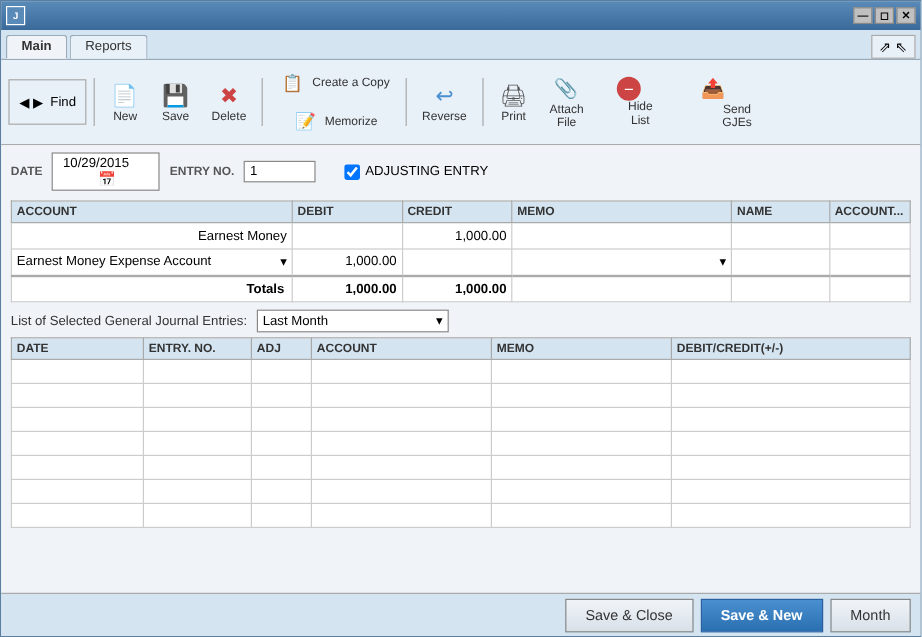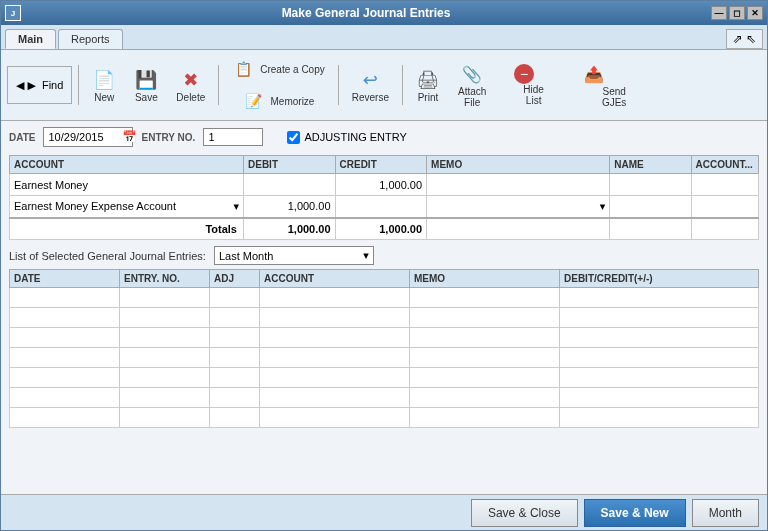--- a/index.html
+++ b/index.html
@@ -25,29 +25,29 @@
     .tool-icon { width: 24px; height: 24px; display: flex; align-items: center; justify-content: center; font-size: 16px; }
     .tool-separator { width: 1px; height: 40px; background: #aaa; margin: 0 2px; }
     .find-btn { background: #e8f0f8; border: 1px solid #aaa; padding: 3px 8px; cursor: pointer; font-size: 11px; display: flex; align-items: center; gap: 3px; height: 38px; }
 
     
     .content { flex: 1; background: #f0f4f8; padding: 6px 8px; overflow: hidden; }
 
     
     .entry-row { display: flex; align-items: center; gap: 8px; margin-bottom: 8px; }
     .field-label { font-size: 10px; color: #555; font-weight: bold; }
-    .date-input { border: 1px solid #888; background: white; padding: 2px 4px; font-size: 11px; width: 90px; display: flex; align-items: center; }
+    .date-input { border: 1px solid #888; background: white; padding: 2px 4px; font-size: 11px; width: 90px; display: flex; align-items: center; flex-direction: column; }
     .date-icon { margin-left: 2px; color: #555; font-size: 12px; }
     .entry-no-input { border: 1px solid #888; background: white; padding: 2px 4px; font-size: 11px; width: 60px; }
     .checkbox-row { display: flex; align-items: center; gap: 4px; margin-left: 16px; }
 
     
     .journal-table { width: 100%; border-collapse: collapse; border: 1px solid #aaa; background: white; margin-bottom: 6px; }
     .journal-table th { background: #d4e4f0; border: 1px solid #aaa; padding: 3px 4px; text-align: left; font-size: 10px; font-weight: bold; color: #333; }
-    .journal-table td { border: 1px solid #ccc; padding: 2px 4px; font-size: 11px; height: 22px; }
+    .journal-table td { border: 1px solid #ccc; padding: 2px 4px; font-size: 11px; height: 22px; text-align: right; }
     .account-col { width: 230px; }
     .debit-col { width: 90px; text-align: right; }
     .credit-col { width: 90px; text-align: right; }
     .memo-col { width: 180px; }
     .name-col { width: 80px; }
     .billab-col { width: 40px; }
     .totals-row td { font-weight: bold; border-top: 2px solid #aaa; }
     .dropdown-cell { display: flex; align-items: center; }
 
     
@@ -81,21 +81,20 @@
 
     .expand-btn { padding: 2px 6px; border: 1px solid #aaa; background: #e8f0f8; cursor: pointer; margin-left: auto; font-size: 12px; }
   </style>
 </head>
 <body>
 
 <div class="window">
 
   <div class="title-bar">
     <div class="title-icon">J</div>
-    <div class="title-text">Make General Journal Entries</div>
     <div class="window-controls">
       <div class="win-btn">—</div>
       <div class="win-btn">◻</div>
       <div class="win-btn">✕</div>
     </div>
   </div>
 
   <div class="tab-bar">
     <div class="tab active">Main</div>
     <div class="tab">Reports</div>

